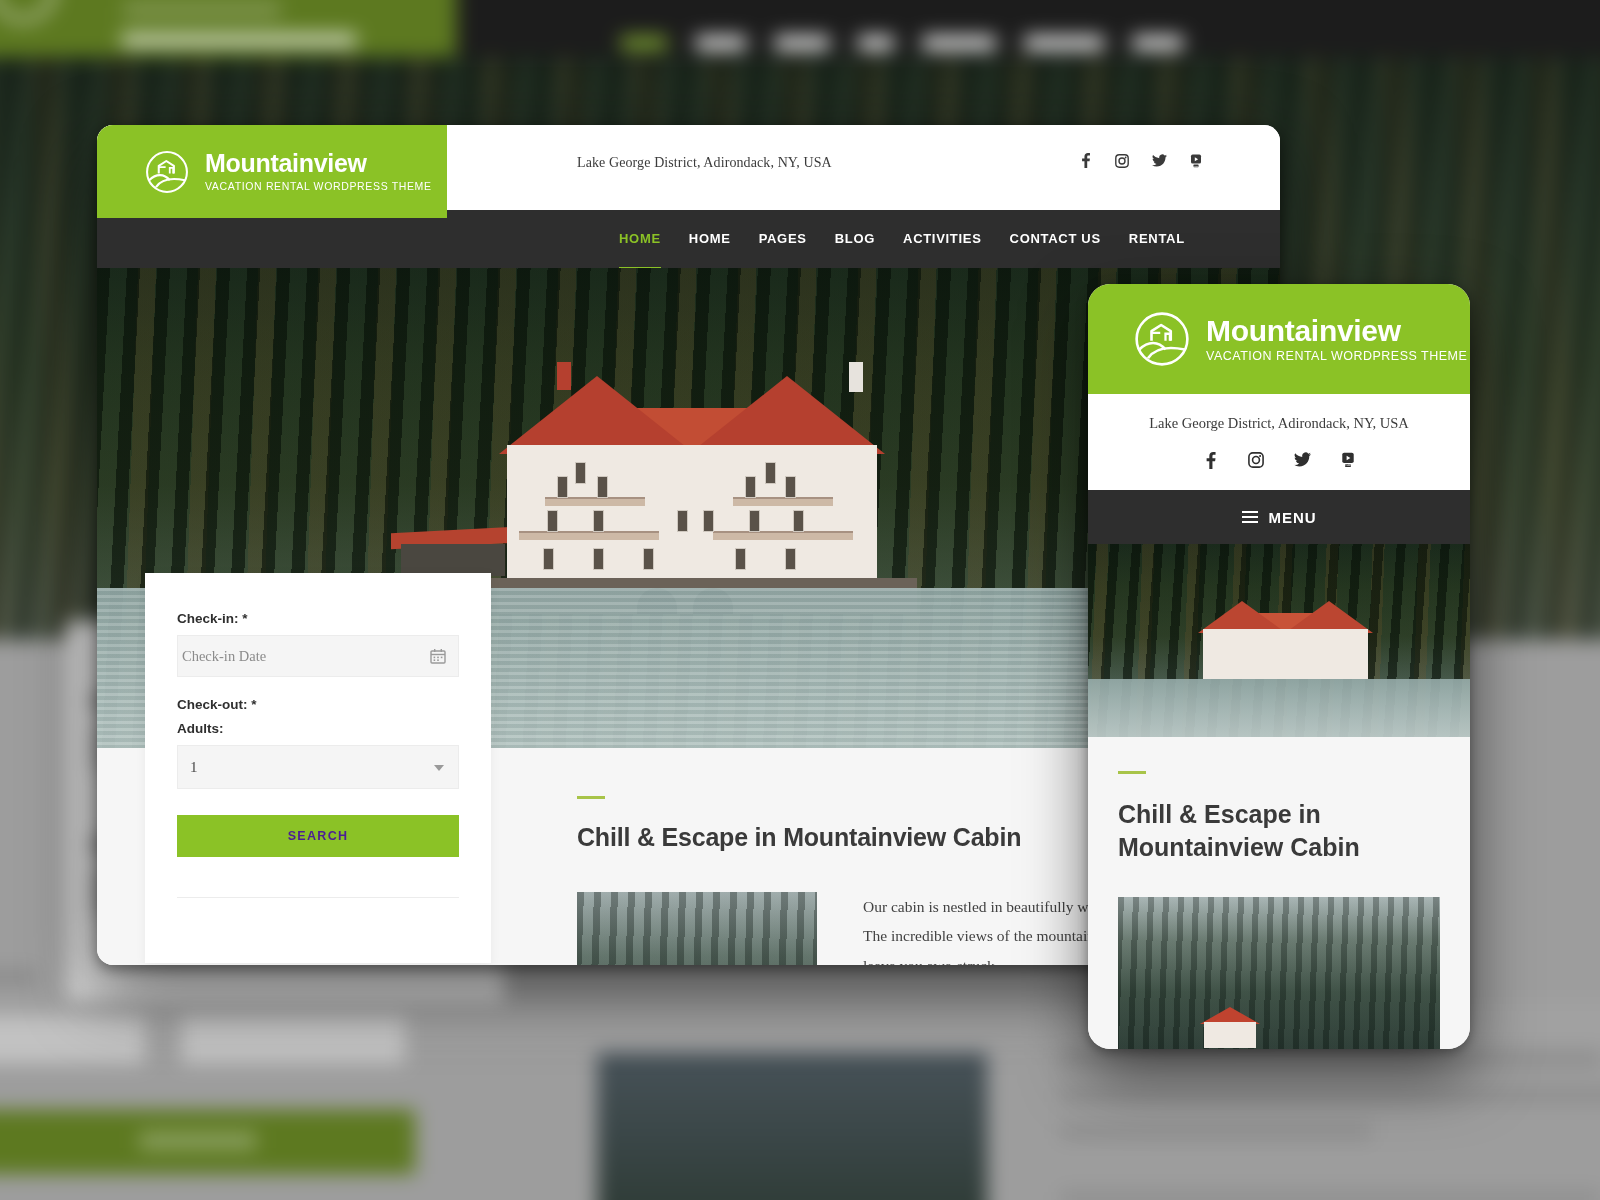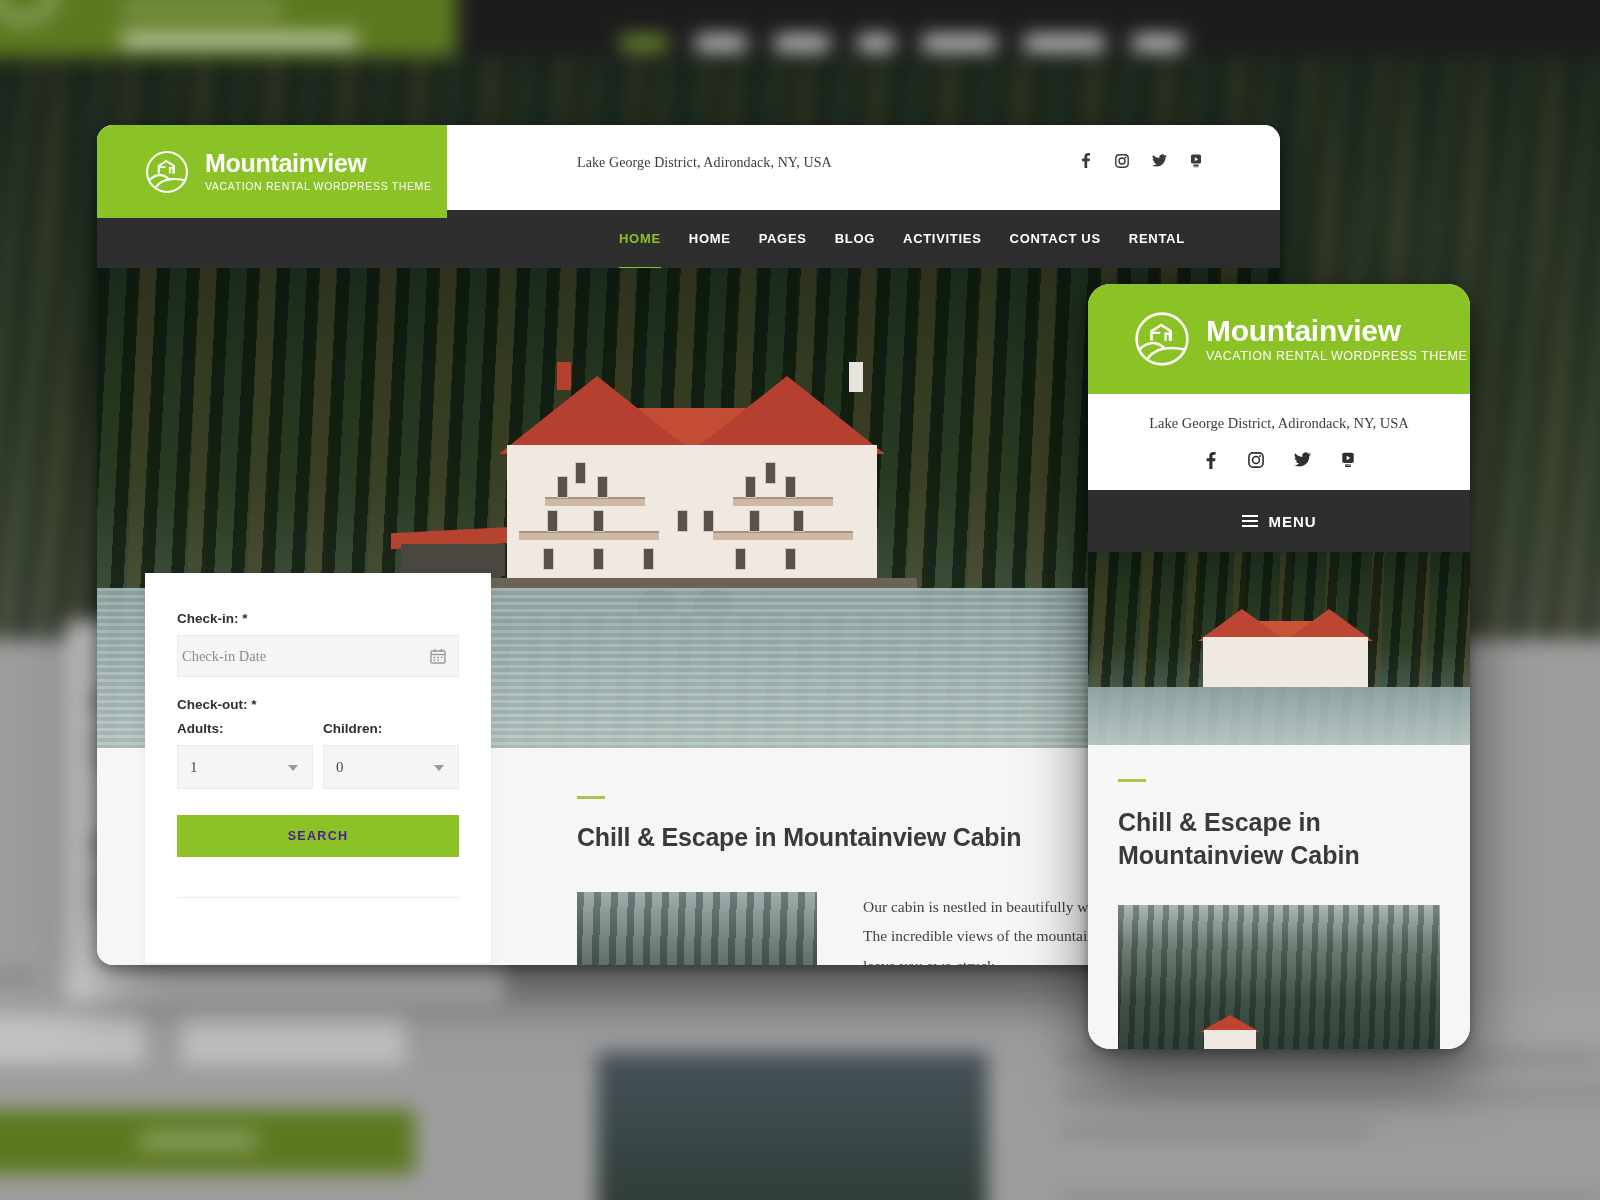--- a/index.html
+++ b/index.html
@@ -222,21 +222,21 @@
     z-index:20;
   }
   .m-brand { background:#8bc226; height:110px; display:flex; align-items:center; padding-left:46px; }
   .m-brand .brand-logo { width:56px; height:56px; flex:0 0 56px; }
   .m-brand .brand-title { font-size:30px; }
   .m-brand .brand-sub { font-size:12.5px; letter-spacing:.5px; margin-top:3px; }
   .m-info { background:#fff; padding:21px 0 17px 0; text-align:center; }
   .m-address { font-family:"Liberation Serif", serif; font-size:14.5px; color:#3b3b3b; }
   .m-social { display:flex; justify-content:center; gap:30px; margin-top:20px; color:#2f2f2f; }
   .m-menu {
-    background:#2e2e2e; height:62px; display:flex; align-items:center; justify-content:center; gap:11px;
+    background:#2e2e2e; height:54px; display:flex; align-items:center; justify-content:center; gap:11px;
     color:#fff; font-size:15px; font-weight:700; letter-spacing:.9px;
   }
   .m-burger { display:inline-block; width:16px; }
   .m-burger i { display:block; height:2px; background:#fff; margin:3px 0; }
   .m-hero {
     height:193px; position:relative; overflow:hidden;
     background: linear-gradient(180deg,#16251a 0%, #24351f 22%, #31422a 48%, #576a60 72%, #93a5a3 100%);
   }
   .m-hero .trees {
     position:absolute; inset:0;
@@ -442,27 +442,20 @@
       </div>
 
       <div class="bk-row">
         <div class="bk-col">
           <div class="bk-label">Adults:</div>
           <div class="bk-select">
             <span class="val">1</span>
             <span class="bk-caret"></span>
           </div>
         </div>
-        <div class="bk-col">
-          <div class="bk-label">Children:</div>
-          <div class="bk-select">
-            <span class="val">0</span>
-            <span class="bk-caret"></span>
-          </div>
-        </div>
       </div>
 
       <button class="bk-search">SEARCH</button>
       <div class="bk-divider"></div>
     </div>
 
     <div class="d-content">
       <div class="d-content-inner">
         <div class="sec-rule"></div>
         <h2 class="sec-title">Chill &amp; Escape in Mountainview Cabin</h2>

